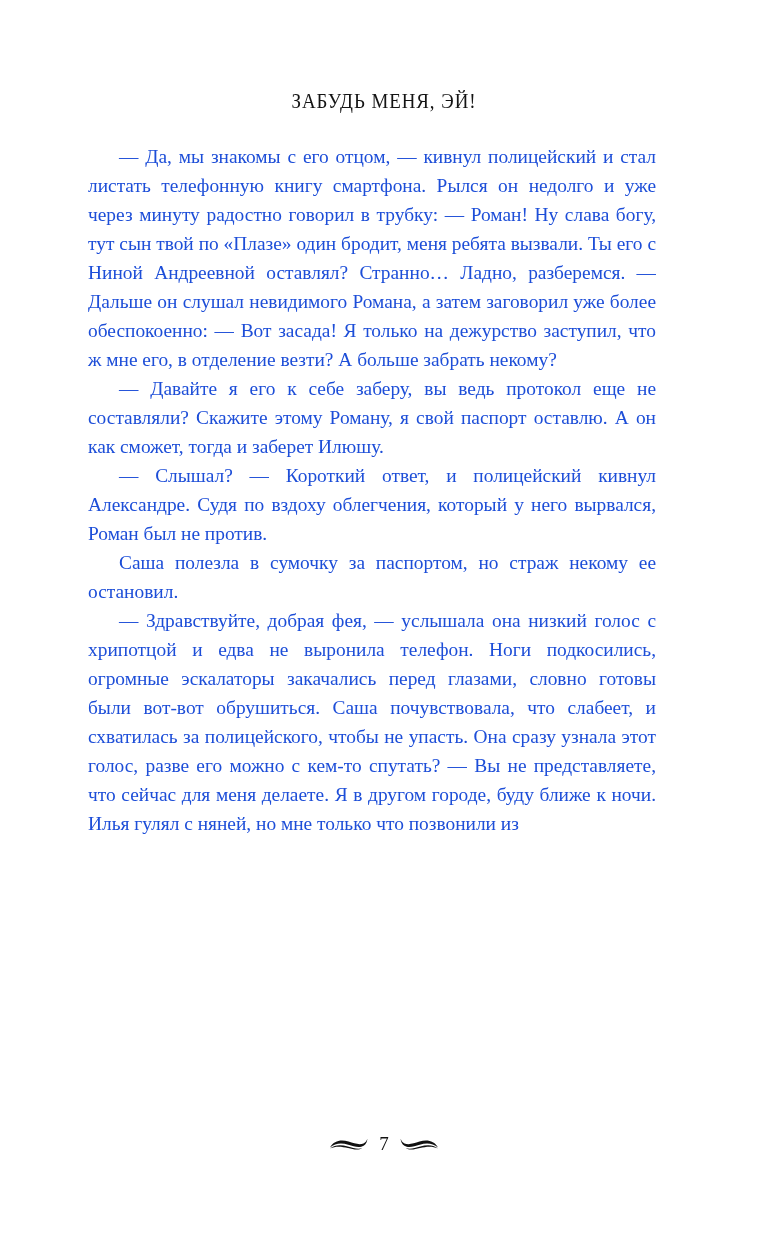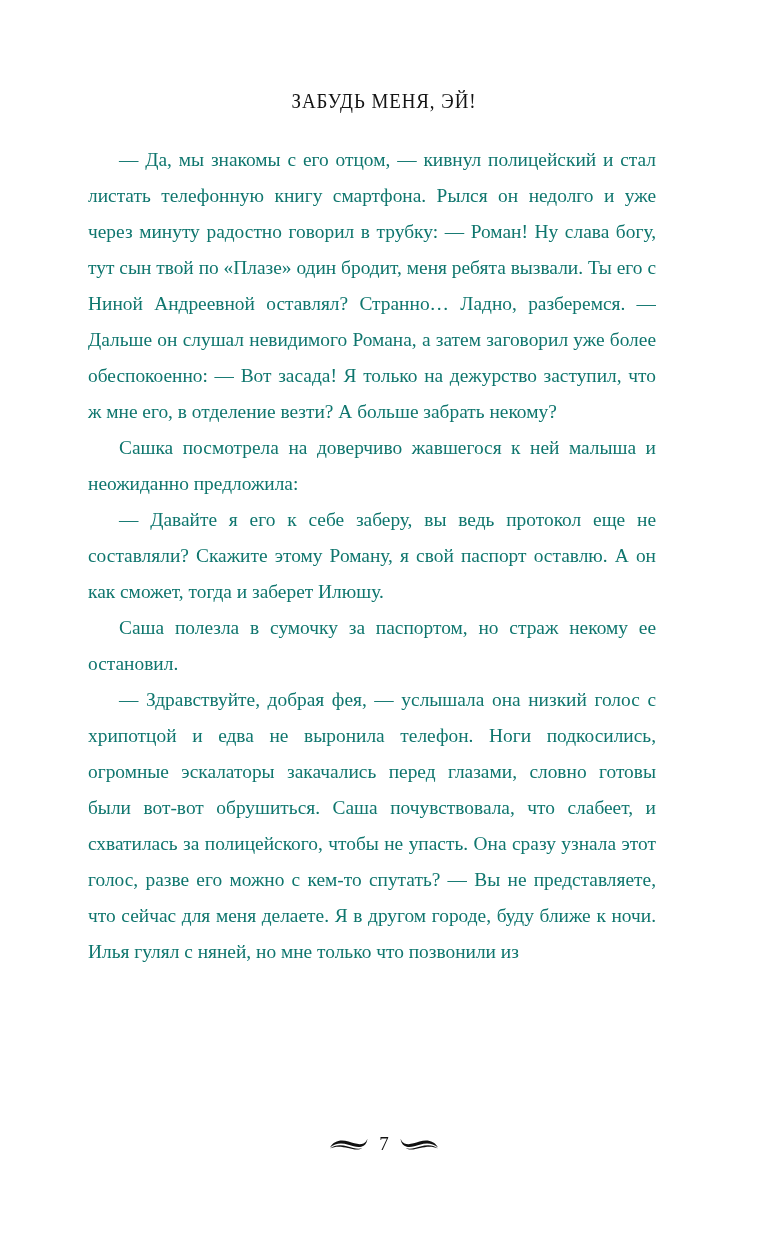--- a/index.html
+++ b/index.html
@@ -33,22 +33,22 @@
     white-space: nowrap;
   }
   .body-text {
     position: absolute;
     top: 142px;
     left: 88px;
     width: 568px;
     text-align: justify;
     text-justify: inter-word;
     font-size: 19.4px;
-    line-height: 36px;
-    color: #0f766e;
+    line-height: 29px;
+    color: #1d4ed8;
     hyphens: manual;
   }
   .body-text p {
     margin: 0;
     text-indent: 31px;
   }
   .footer {
     position: absolute;
     top: 1134px;
     left: 0;
@@ -74,22 +74,22 @@
 </style>
 </head>
 <body>
 
 <div class="page">
 
   <div class="chapter-title">ЗАБУДЬ МЕНЯ, ЭЙ!</div>
 
   <div class="body-text">
     <p>— Да, мы знакомы с его отцом, — кивнул полицейский и стал листать телефонную книгу смартфона. Рылся он недолго и уже через минуту радостно говорил в трубку: — Роман! Ну слава богу, тут сын твой по «Плазе» один бродит, меня ребята вызвали. Ты его с Ниной Андреевной оставлял? Странно… Ладно, разберемся. — Дальше он слушал невидимого Романа, а затем заговорил уже более обеспокоенно: — Вот засада! Я только на дежурство заступил, что ж мне его, в отделение везти? А больше забрать некому?</p>
-    <p>Сашка посмотрела на доверчиво жавшегося к ней малыша и неожиданно предложила:</p>
     <p>— Давайте я его к себе заберу, вы ведь протокол еще не составляли? Скажите этому Роману, я свой паспорт оставлю. А он как сможет, тогда и заберет Илюшу.</p>
+    <p>— Слышал? — Короткий ответ, и полицейский кивнул Александре. Судя по вздоху облегчения, который у него вырвался, Роман был не против.</p>
     <p>Саша полезла в сумочку за паспортом, но страж некому ее остановил.</p>
     <p>— Здравствуйте, добрая фея, — услышала она низкий голос с хрипотцой и едва не выронила телефон. Ноги подкосились, огромные эскалаторы закачались перед глазами, словно готовы были вот-вот обрушиться. Саша почувствовала, что слабеет, и схватилась за полицейского, чтобы не упасть. Она сразу узнала этот голос, разве его можно с кем-то спутать? — Вы не представляете, что сейчас для меня делаете. Я в другом городе, буду ближе к ночи. Илья гулял с няней, но мне только что позвонили из</p>
   </div>
 
   <div class="footer">
     <span class="swash">
       <svg viewBox="0 0 42 18" width="42" height="18" aria-hidden="true">
         <path d="M2 12.4 C6 5.6, 13 4.2, 20.5 6.6 C26.5 8.6, 31.5 10.2, 35.5 8.4 C37.6 7.4, 38.8 5.6, 39.4 3.4 C39.2 6.6, 38 9.2, 35.6 10.7 C31.6 13.2, 26.2 11.6, 20.2 9.7 C13.4 7.5, 7 8.2, 2 12.4 Z" fill="currentColor"></path>
         <path d="M2.2 13.4 C7 9.6, 13.2 9.6, 19.8 11.6 C25.4 13.3, 30.4 14.4, 34.2 13.1 C31 15.4, 26 14.8, 20 13.1 C13.6 11.3, 7.2 11.0, 2.2 13.4 Z" fill="currentColor"></path>
       </svg>

